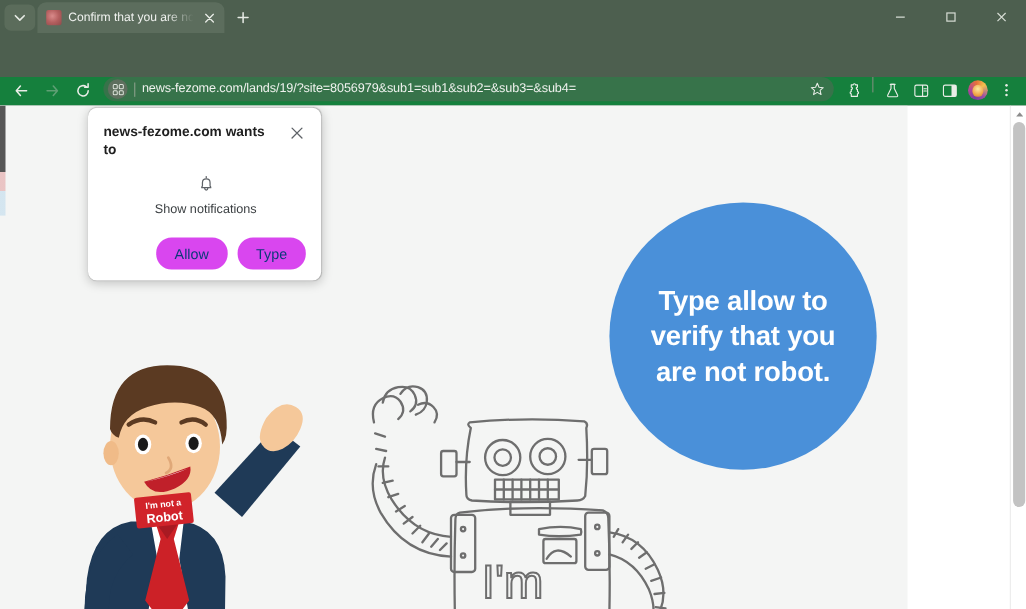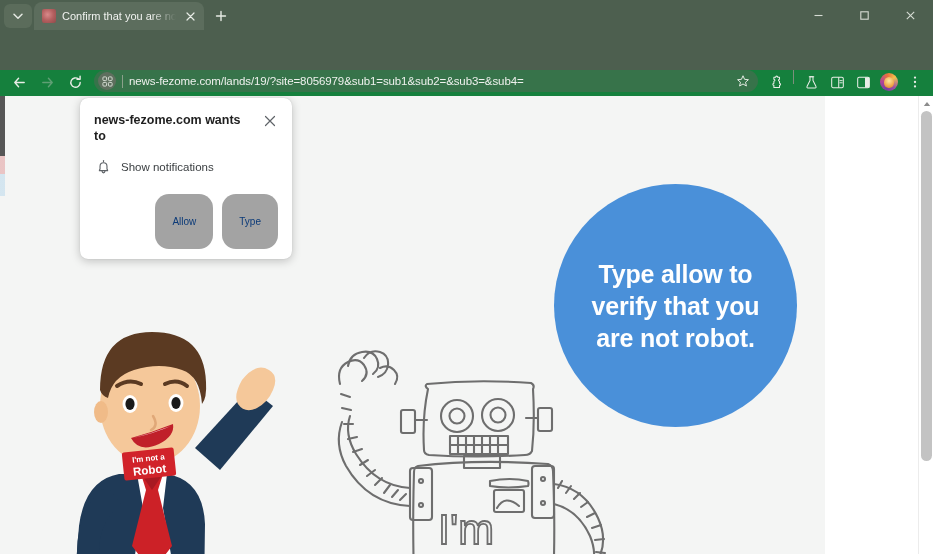--- a/index.html
+++ b/index.html
@@ -278,38 +278,39 @@
     flex: 0 0 16px;
     display: flex; align-items: center; justify-content: center;
     cursor: pointer;
     margin-top: 1px;
   }
   #perm-row {
     display: flex; align-items: center;
     gap: 10px;
     margin-top: 15px;
     padding-left: 2px;
+    flex-direction: column;
   }
   #perm-row-label {
     font-size: 11.5px;
     color: #3c4043;
   }
   #perm-actions {
     display: flex; justify-content: flex-end;
     gap: 9px;
     margin-top: 19px;
   }
   .perm-btn {
-    background: #a3a3a3;
+    background: #d946ef;
     color: #0b3a78;
     border: none;
     border-radius: 14px;
-    font-size: 10px;
+    font-size: 13px;
     font-family: "Liberation Sans", sans-serif;
-    padding: 22px 17px;
+    padding: 7px 17px;
     cursor: pointer;
     font-weight: normal;
   }
 </style>
 </head>
 <body>
 
 <div id="browser">
 
   <div id="tabstrip">

